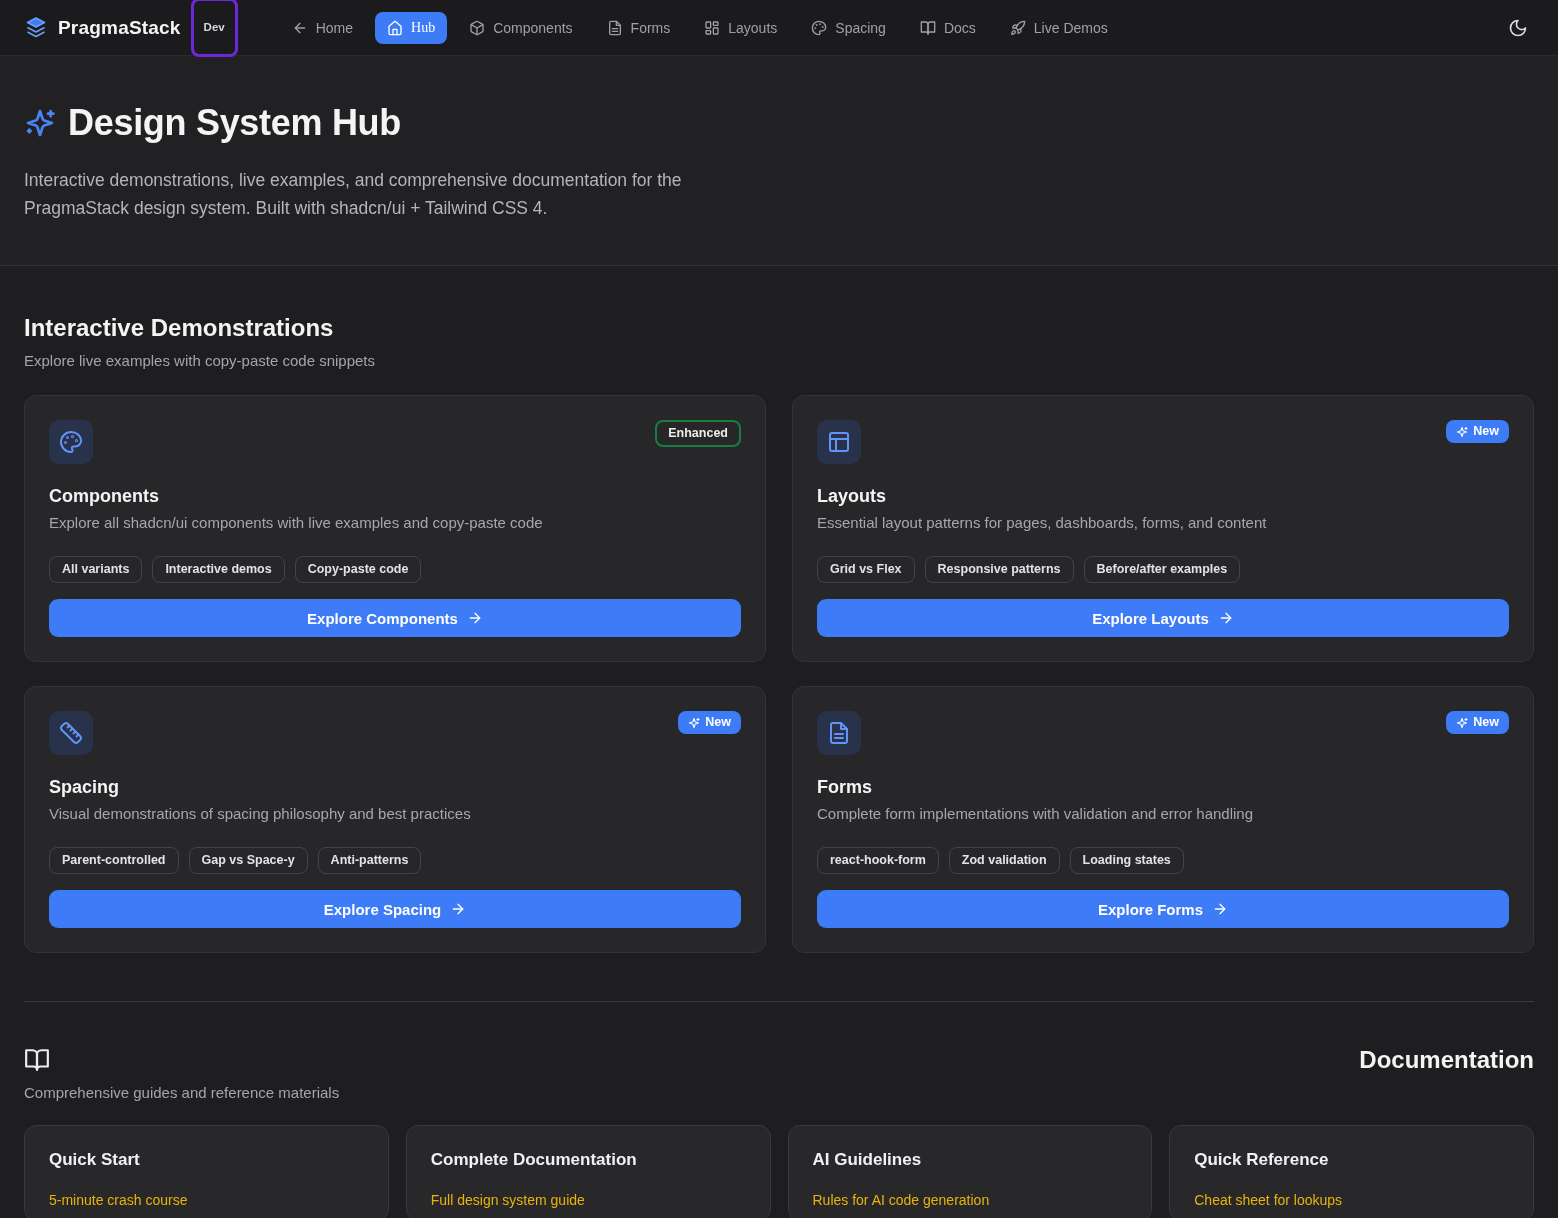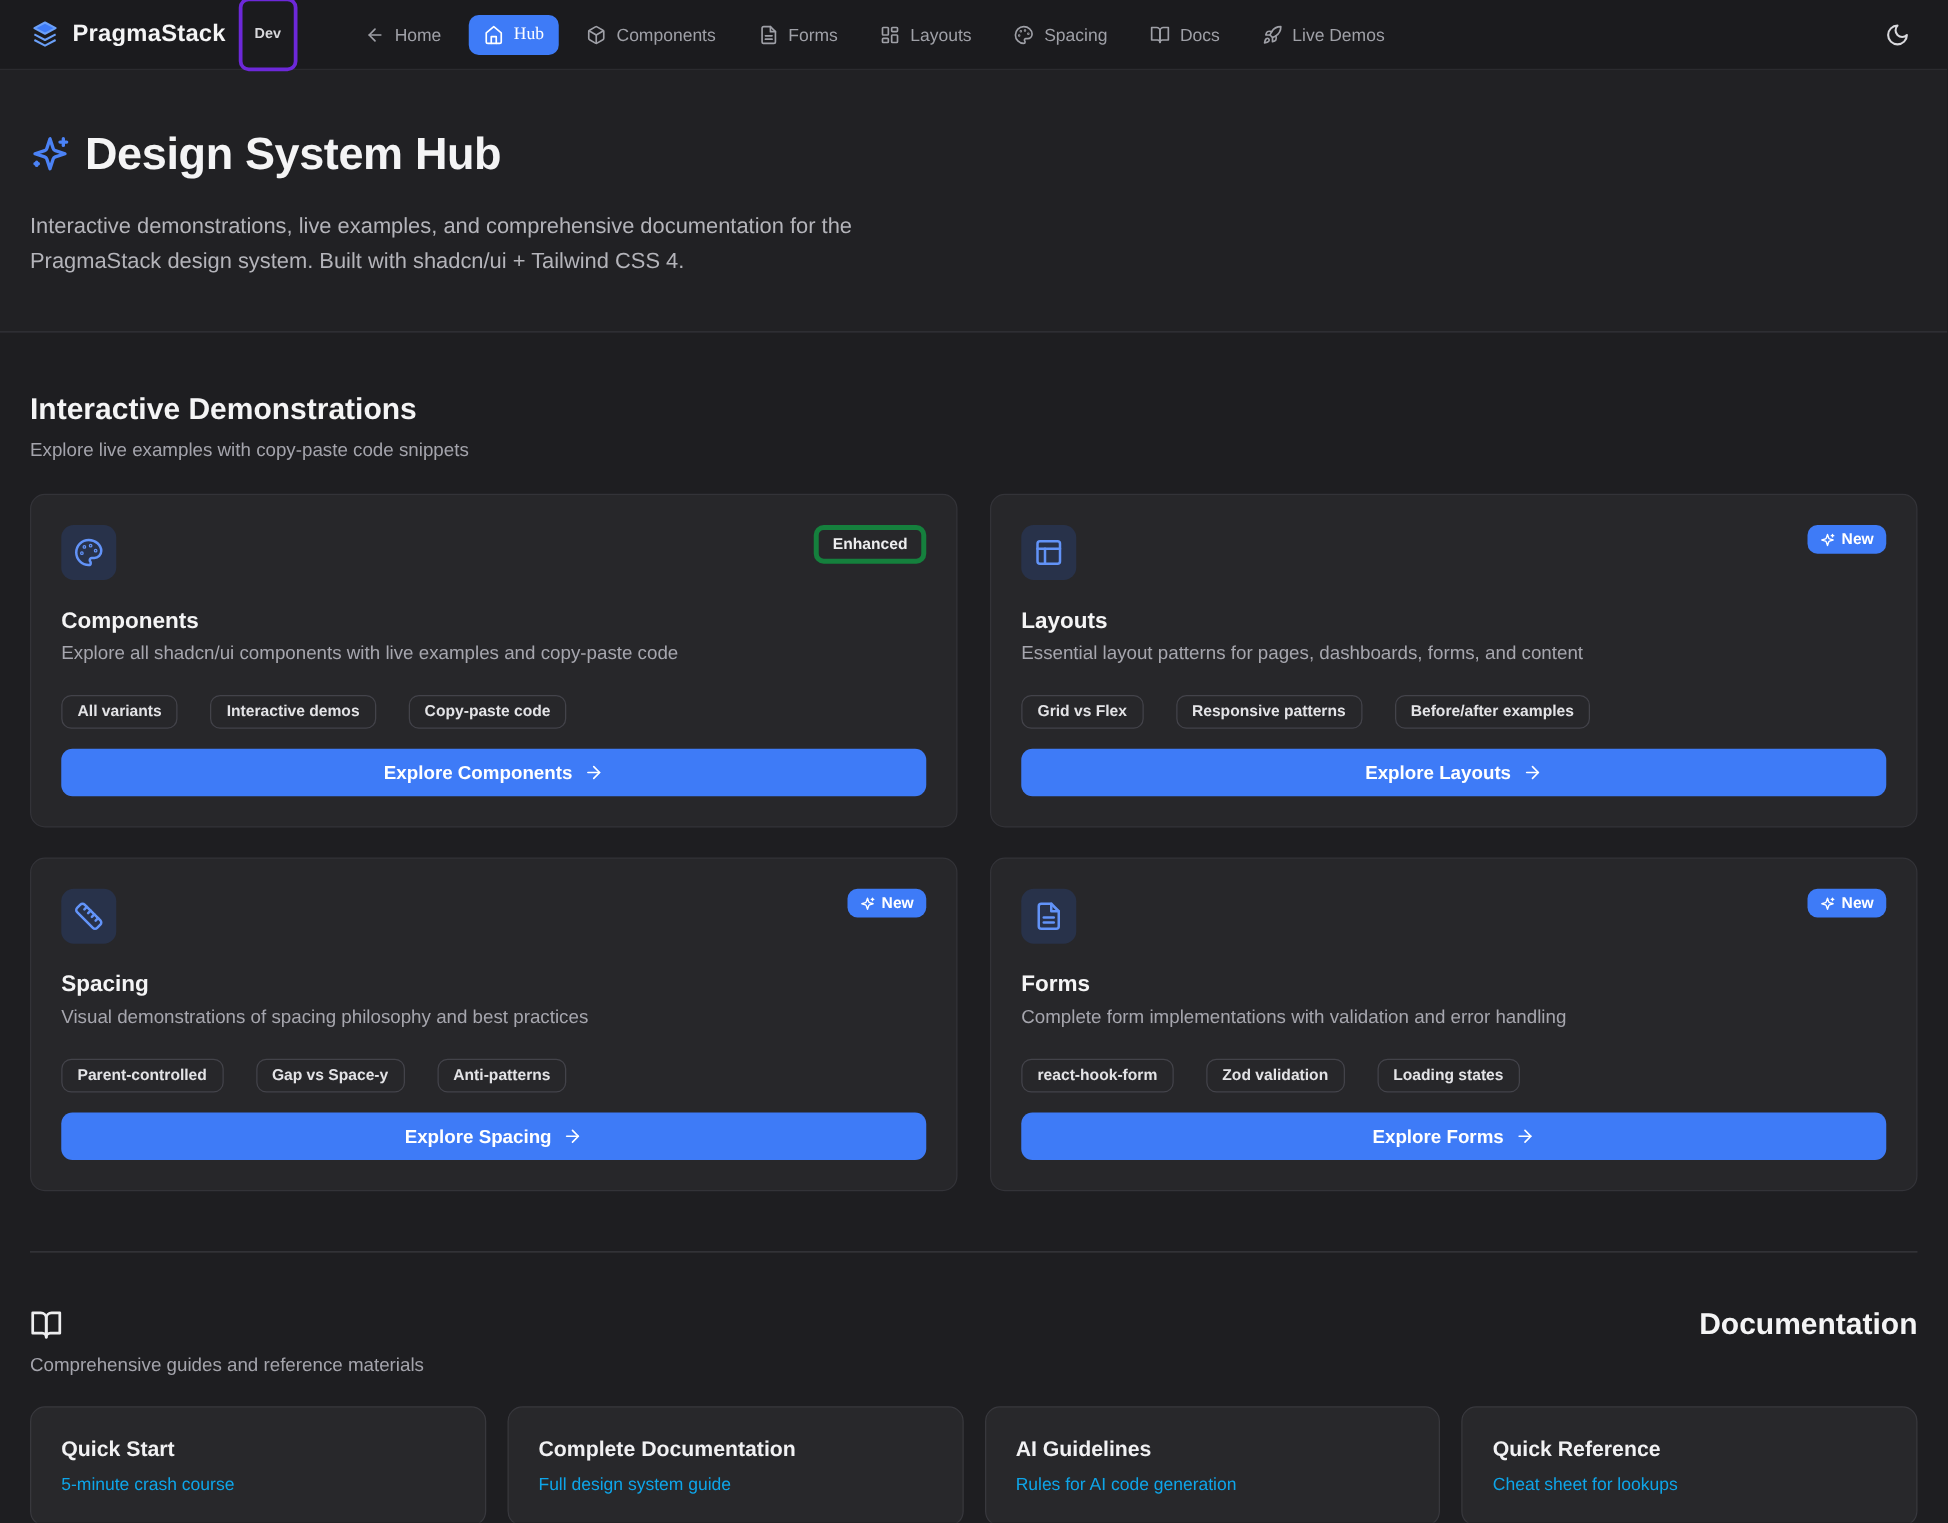--- a/index.html
+++ b/index.html
@@ -57,32 +57,32 @@
   .demo-card {
     background:#27272a; border:1px solid #333338; border-radius:12px; padding:24px;
   }
   .card-top { display:flex; justify-content:space-between; align-items:flex-start; }
   .card-icon {
     width:44px; height:44px; border-radius:10px; background:#28324a;
     display:flex; align-items:center; justify-content:center;
   }
   .card-icon svg { stroke:#6293f8; }
   .badge-outline {
-    font-size:12.5px; font-weight:700; color:#ededef; border:4px solid #15803d;
+    font-size:12.5px; font-weight:700; color:#ededef; border:2px solid #15803d;
     border-radius:8px; padding:4px 11px; line-height:1.2;
   }
   .badge-filled {
     display:flex; align-items:center; gap:5px;
     font-size:12.5px; font-weight:700; color:#ffffff; background:#3e7bf7;
     border-radius:8px; padding:4px 10px; line-height:1.2;
   }
   .badge-filled svg { stroke:#ffffff; }
   .card-title { margin-top:22px; font-size:18px; font-weight:700; color:#f4f4f5; }
   .card-desc { margin-top:7px; font-size:15px; color:#a6a6ae; }
-  .tags { margin-top:25px; display:flex; gap:26px; }
+  .tags { margin-top:25px; display:flex; gap:10px; }
   .tag {
     font-size:12.5px; font-weight:700; color:#e3e3e6; border:1px solid #43434a;
     border-radius:8px; padding:5px 12px; line-height:1.2; white-space:nowrap;
   }
   .cta {
     margin-top:16px; width:100%; height:38px; background:#3e7bf7; color:#ffffff;
     border:none; border-radius:9px; font-family:"Liberation Sans",sans-serif;
     font-size:15px; font-weight:600; display:flex; align-items:center;
     justify-content:center; gap:9px; cursor:pointer;
   }
@@ -93,21 +93,21 @@
   .doc-title-row { display:flex; align-items:center; gap:11px;justify-content:space-between; }
   .doc-title-row svg { stroke:#ededef; }
   .doc-title { font-size:24px; font-weight:700; color:#f4f4f5; }
   .doc-sub { margin-top:10px; font-size:15px; color:#a4a4ac; }
   .doc-grid { margin-top:24px; display:grid; grid-template-columns:repeat(4,1fr); gap:17px; }
   .doc-card {
     background:#28282b; border:1px solid #38383d; border-radius:12px;
     padding:24px; cursor:pointer; height:96px;
   }
   .doc-card h3 { font-size:17px; font-weight:700; color:#f1f1f3; }
-  .doc-card p { margin-top:9px; font-size:14px; color:#0ea5e9; }
+  .doc-card p { margin-top:22px; font-size:14px; color:#eab308; }
 </style>
 </head>
 <body>
 
 <nav class="navbar">
   <div class="brand">
     <span>
       <svg width="24" height="24" viewBox="0 0 24 24" fill="#3e7bf7" stroke="#6ba0f9" stroke-width="1.6" stroke-linejoin="round">
         <path d="m12 2 8.5 4.5L12 11 3.5 6.5Z"></path>
         <path d="m3.5 11.5 8.5 4.5 8.5-4.5" fill="none"></path>

